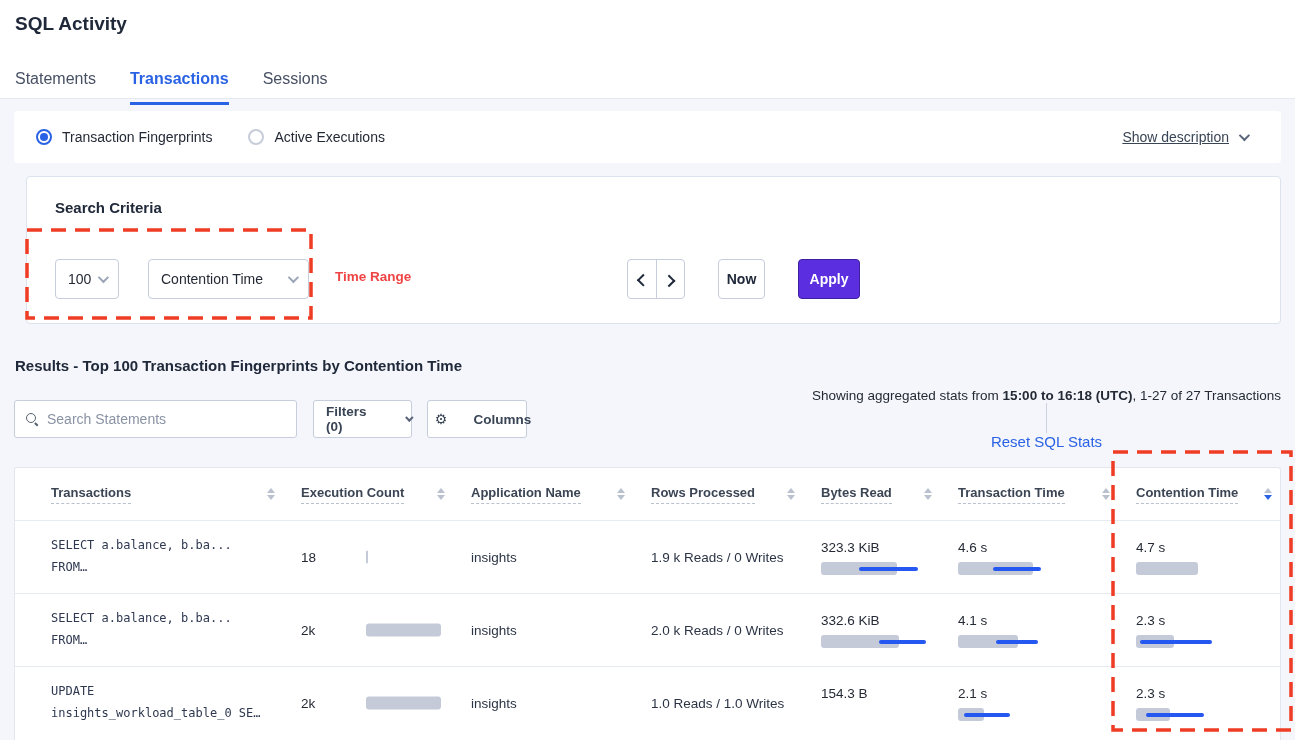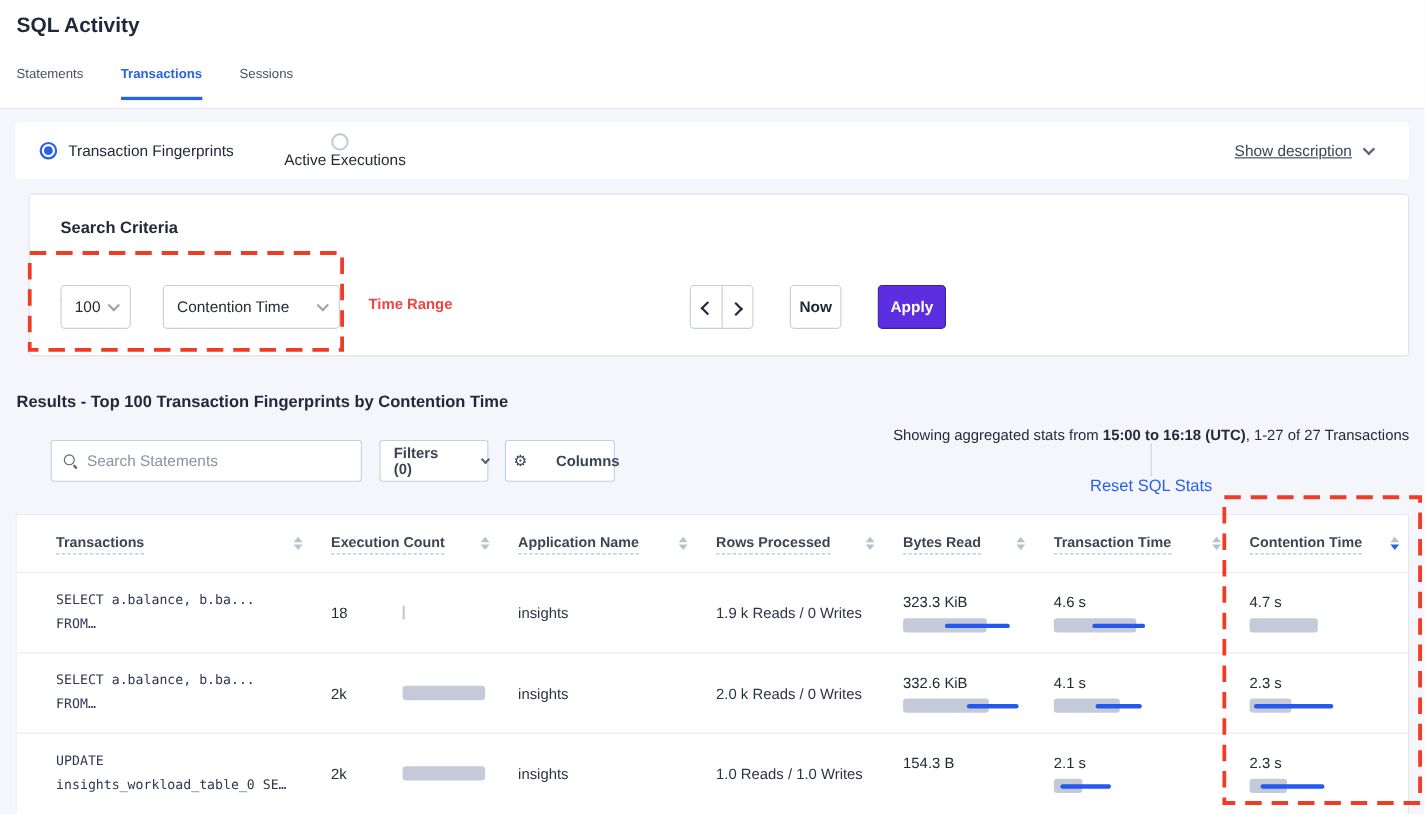--- a/index.html
+++ b/index.html
@@ -4,28 +4,28 @@
 <style>
   * { margin:0; padding:0; box-sizing:border-box; }
   body { background:#fff; font-family:"Liberation Sans", sans-serif; }
   .page { position:relative; width:1295px; height:740px; background:#fff; overflow:hidden; color:#242a35; }
 
   .content-bg { position:absolute; left:0; top:99px; right:0; bottom:0; background:#f4f6fb; }
 
   
   .page-title { position:absolute; left:15px; top:13px; font-size:19px; font-weight:700; color:#20293a; }
   .tabs { position:absolute; left:15px; top:60px; display:flex; gap:34px; }
-  .tab { font-size:12px; color:#475063; padding-bottom:14px; border-bottom:3px solid transparent; cursor:pointer; }
+  .tab { font-size:16px; color:#475063; padding-bottom:14px; border-bottom:3px solid transparent; cursor:pointer;margin-top:10px; }
   .tab.active { color:#2962e4; font-weight:700; border-bottom-color:#2962e4; }
   .tabs-divider { position:absolute; left:0; top:98px; width:100%; height:1px; background:#e4e8ef; }
 
   
   .view-bar { position:absolute; left:14px; right:14px; top:111px; height:52px; background:#fff; border-radius:4px; display:flex; align-items:center; padding:0 34px 0 22px; }
   .radio-item { display:flex; align-items:center; cursor:pointer; }
-  .radio-item + .radio-item { margin-left:36px;flex-direction:column; }
+  .radio-item + .radio-item { margin-left:36px; }
   .radio { width:16px; height:16px; border-radius:50%; flex:none; }
   .radio.sel { border:2px solid #2962e4; position:relative; background:#fff; }
   .radio.sel::after { content:""; position:absolute; inset:2px; border-radius:50%; background:#2962e4; }
   .radio.unsel { border:2px solid #c6cdd9; background:#fff; }
   .radio-label { margin-left:10px; font-size:14px; color:#242a35; }
   .show-desc { margin-left:auto; display:flex; align-items:center; gap:10px; font-size:14px; color:#394455; cursor:pointer;text-decoration:underline; }
 
   .chev { width:8px; height:8px; border-right:2px solid #59647a; border-bottom:2px solid #59647a; display:inline-block; }
   .chev.down { transform:rotate(45deg) translateY(-2px); }
   .chev.gray { border-color:#9aa5b7; }
@@ -44,21 +44,21 @@
   .pager .chev { border-width:2.5px; border-color:#20293a; width:9px; height:9px; }
   .chev.left { transform:rotate(135deg) translateY(-1px); }
   .chev.right { transform:rotate(-45deg) translateX(-2px); }
   .btn { display:flex; align-items:center; justify-content:center; border-radius:4px; cursor:pointer; font-size:14px; }
   .now-btn { position:absolute; left:691px; top:82px; width:47px; height:40px; border:1px solid #c6cedb; background:#fff; color:#20293a; font-weight:600; }
   .apply-btn { position:absolute; left:771px; top:82px; width:62px; height:40px; background:#5b2ee0; color:#fff; font-weight:700; border:1px solid #3e1f9e; }
 
   
   .results-heading { position:absolute; left:15px; top:357px; font-size:15px; font-weight:700; color:#20293a; }
   .toolbar { position:absolute; left:14px; right:14px; top:400px; height:38px; display:flex; align-items:center; }
-  .search-box { width:283px; height:38px; border:1px solid #c6cedb; border-radius:3px; background:#fff; display:flex; align-items:center; padding:0 10px;margin-left:32px; }
+  .search-box { width:283px; height:38px; border:1px solid #c6cedb; border-radius:3px; background:#fff; display:flex; align-items:center; padding:0 10px; }
   .search-box input { border:none; outline:none; flex:1; font-size:14px; color:#242a35; font-family:"Liberation Sans",sans-serif; margin-left:8px; background:transparent; }
   .search-box input::placeholder { color:#8a93a3; }
   .tb-btn { height:38px; border:1px solid #c6cedb; border-radius:3px; background:#fff; display:flex; align-items:center; justify-content:center; gap:26px; font-size:13.5px; font-weight:700; color:#394455; cursor:pointer;padding-left:12px; }
   .filters-btn { width:99px; margin-left:16px; }
   .columns-btn { width:100px; margin-left:15px; }
   .gear { font-size:14px; color:#394455; font-weight:400; }
   .tb-right { margin-left:auto; display:flex; align-items:center;flex-direction:column; }
   .stats-text { font-size:13.5px; color:#242a35; white-space:nowrap; }
   .tb-divider { width:1px; height:30px; background:#ccd3de; margin:0 17px; }
   .reset-link { font-size:15px; color:#2962e4; cursor:pointer; white-space:nowrap; }

